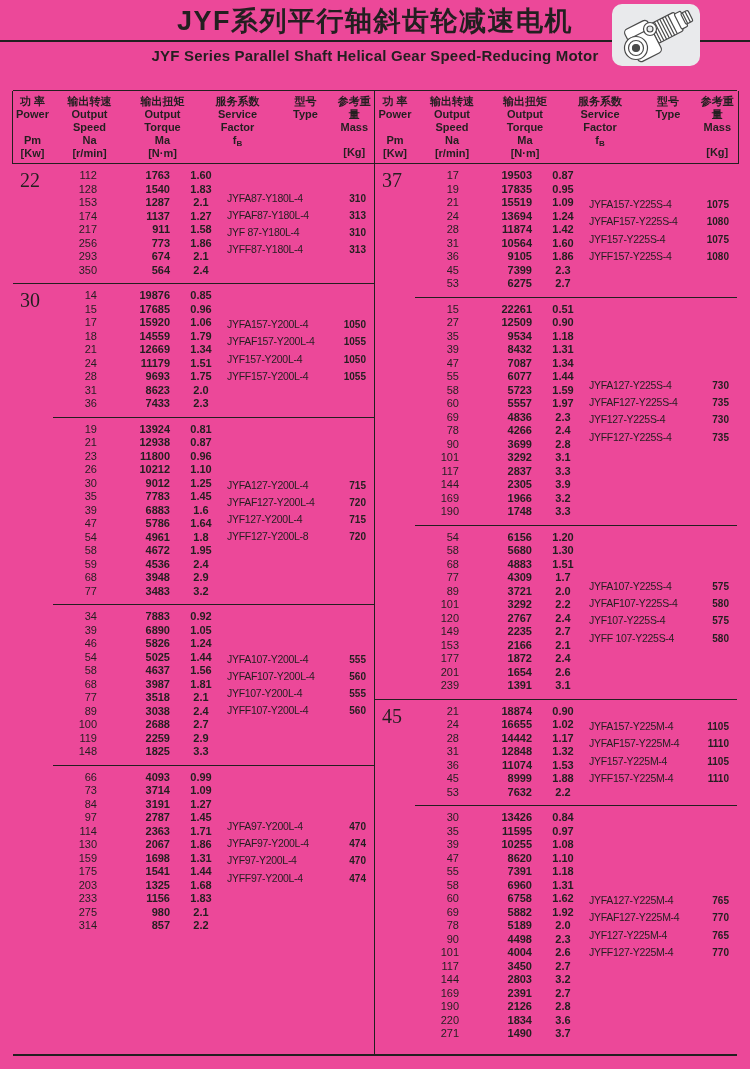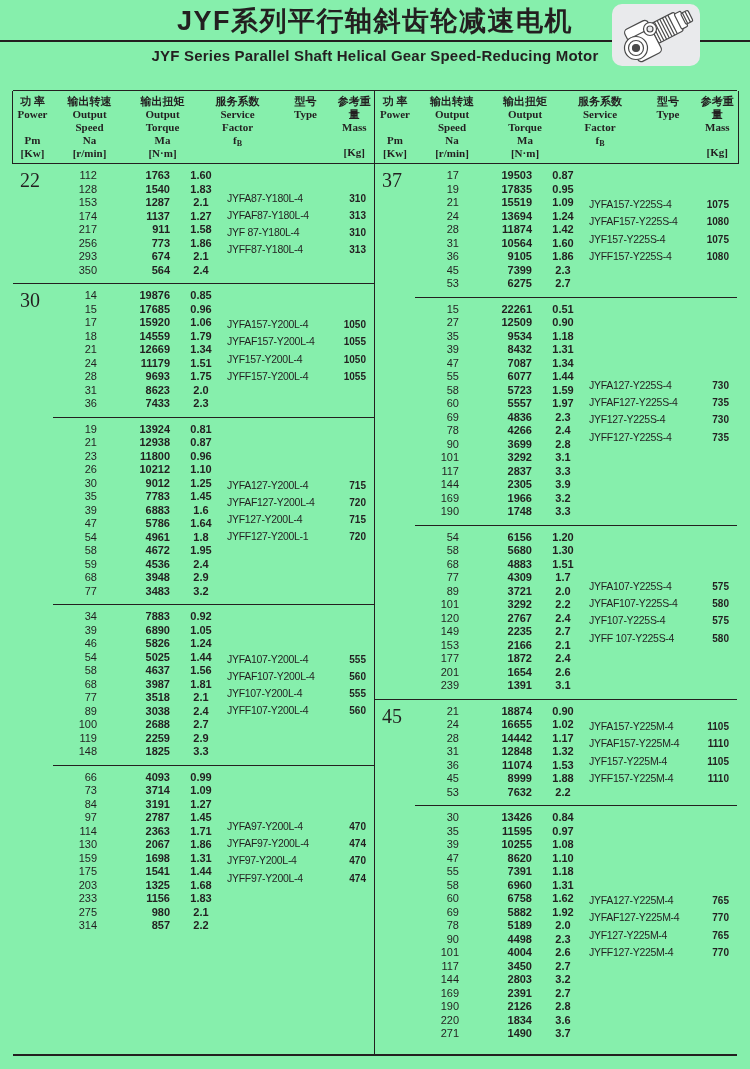--- a/index.html
+++ b/index.html
@@ -1,31 +1,31 @@
 <!DOCTYPE html>
 <html><head>
 <meta charset="utf-8">
 <style>
   html,body{margin:0;padding:0;background:#fff;}
-  .page{position:relative;width:750px;height:1069px;background:#86efac;overflow:hidden;
+  .page{position:relative;width:750px;height:1069px;background:#ec4899;overflow:hidden;
         font-family:"Liberation Sans","DejaVu Sans",sans-serif;color:#231f20;}
   .title{position:absolute;top:3px;left:0;width:100%;text-align:center;
          font-size:27px;font-weight:bold;letter-spacing:1.5px;}
   .title-rule{position:absolute;top:40px;left:0;width:750px;height:2px;background:#231f20;}
   .subtitle{position:absolute;top:47px;left:0;width:100%;text-align:center;
             font-size:15px;font-weight:bold;letter-spacing:0.2px;}
   .logo-box{position:absolute;top:4px;left:612px;width:88px;height:62px;background:#e9eaec;
             border-radius:10px;z-index:2;display:flex;align-items:center;justify-content:center;}
   .tables{position:absolute;left:13px;top:90px;width:724px;height:966px;box-sizing:border-box;
           border-top:1.5px solid #231f20;border-bottom:2.5px solid #231f20;display:flex;}
   .col{width:362px;box-sizing:border-box;}
   .col-left{border-right:1.5px solid #231f20;}
   .thead{height:73px;box-sizing:border-box;border-bottom:1.5px solid #231f20;
          display:grid;grid-template-columns:40px 74px 72px 78px 58px 1fr;
-         padding-top:4px;font-weight:bold;font-size:11px;line-height:13px;text-align:center;font-family:Liberation Serif, serif;}
+         padding-top:4px;font-weight:bold;font-size:11px;line-height:13px;text-align:center;}
   .col-left .thead{border-left:1.5px solid #231f20;margin-left:-1.5px;}
   .col-right .thead{border-right:1.5px solid #231f20;margin-right:-1.5px;}
   .th{display:flex;flex-direction:column;align-items:center;height:100%;}
   .th .gap{height:13px;}
   .th-type .en,.th-mass .en{margin-top:0;}
   .th-mass .unit{margin-top:auto;padding-bottom:4px;}
   .sub-b{font-size:8px;vertical-align:-2px;}
   .block{position:relative;padding:5px 0 6px;}
   .row{display:grid;grid-template-columns:36px 48px 73px 62px;font-size:11px;line-height:13.5px;}
   .cell{display:block;}
@@ -348,21 +348,21 @@
             </div>
             <div class="model-row">
               <span class="mtype">JYFAF127-Y200L-4</span>
               <span class="mmass">720</span>
             </div>
             <div class="model-row">
               <span class="mtype">JYF127-Y200L-4</span>
               <span class="mmass">715</span>
             </div>
             <div class="model-row">
-              <span class="mtype">JYFF127-Y200L-1</span>
+              <span class="mtype">JYFF127-Y200L-8</span>
               <span class="mmass">720</span>
             </div>
           </div>
         </div>
         <div class="sep partial"></div>
         <div class="block">
           <div class="row">
             <span class="cell "></span>
             <span class="cell c-speed">34</span>
             <span class="cell c-torque">7883</span>

